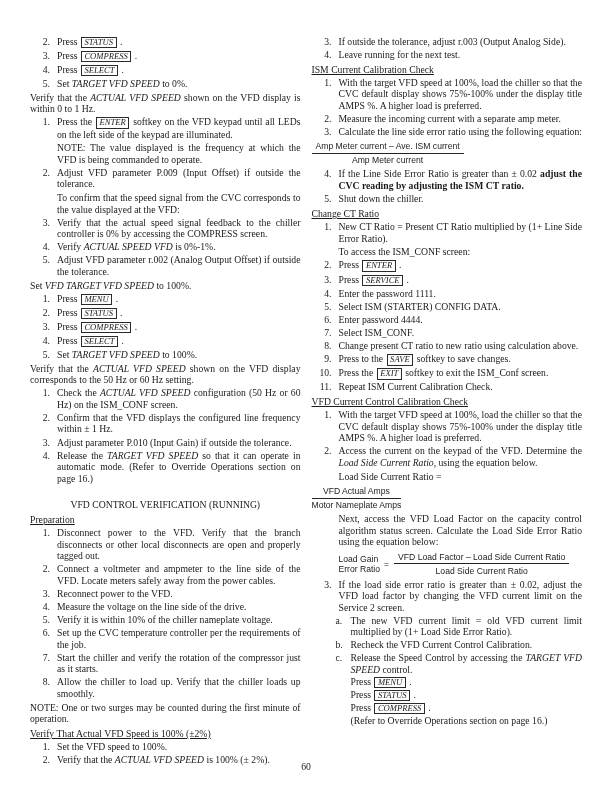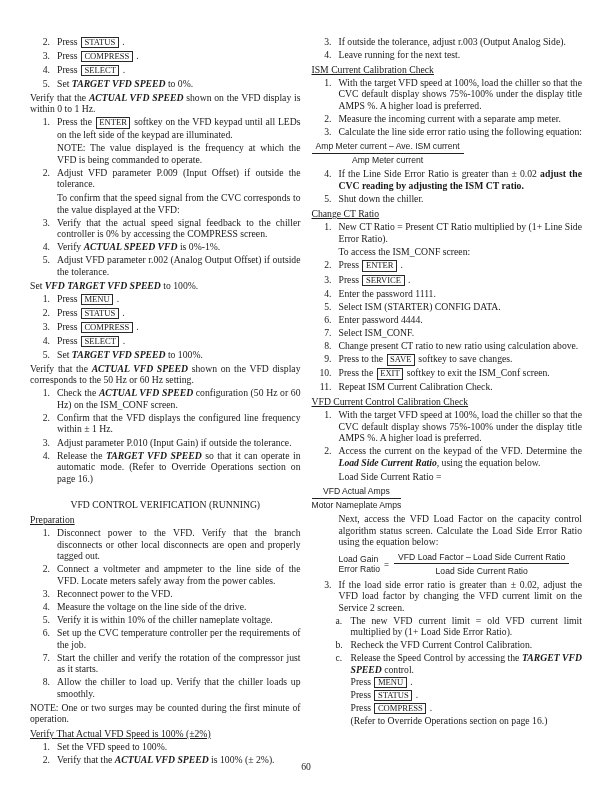--- a/index.html
+++ b/index.html
@@ -30,31 +30,32 @@
   .li2 .num{flex:0 0 10px;text-align:left;margin-right:5px;}
   .li2 .body{flex:1;text-align:justify;}
   
   .para{margin-top:2.2px;}
   .cont{margin-top:2.2px;margin-left:27px;}
   .cont2{margin-top:0.5px;margin-left:39px;text-align:left;}
   
   .hcaps{font-weight:normal;margin-top:15px;text-align:center;}
   .hu{text-decoration:underline;margin-top:3.5px;text-align:left;}
   
-  .seg-i{font-style:italic;font-weight:bold;}
+  .seg-i{font-style:italic;}
   .seg-b{font-weight:bold;}
   .keycap{
     display:inline-block;
     border:1px solid #2a2a2a;
     padding:0 2.5px;
     margin:0 1px;
     font-size:8.6px;
     line-height:9.5px;
     vertical-align:baseline;
     white-space:nowrap;
+    font-style:italic;
   }
   
   .formula{
     margin:4px 0 3px 0;
     display:flex;justify-content:flex-start;align-items:center;
     font-family:"Liberation Sans","DejaVu Sans",sans-serif;
     font-size:8.6px;line-height:10px;color:#222;
     text-align:center;
   }
   .formula-lhs{justify-content:flex-start;margin-left:27px;}

